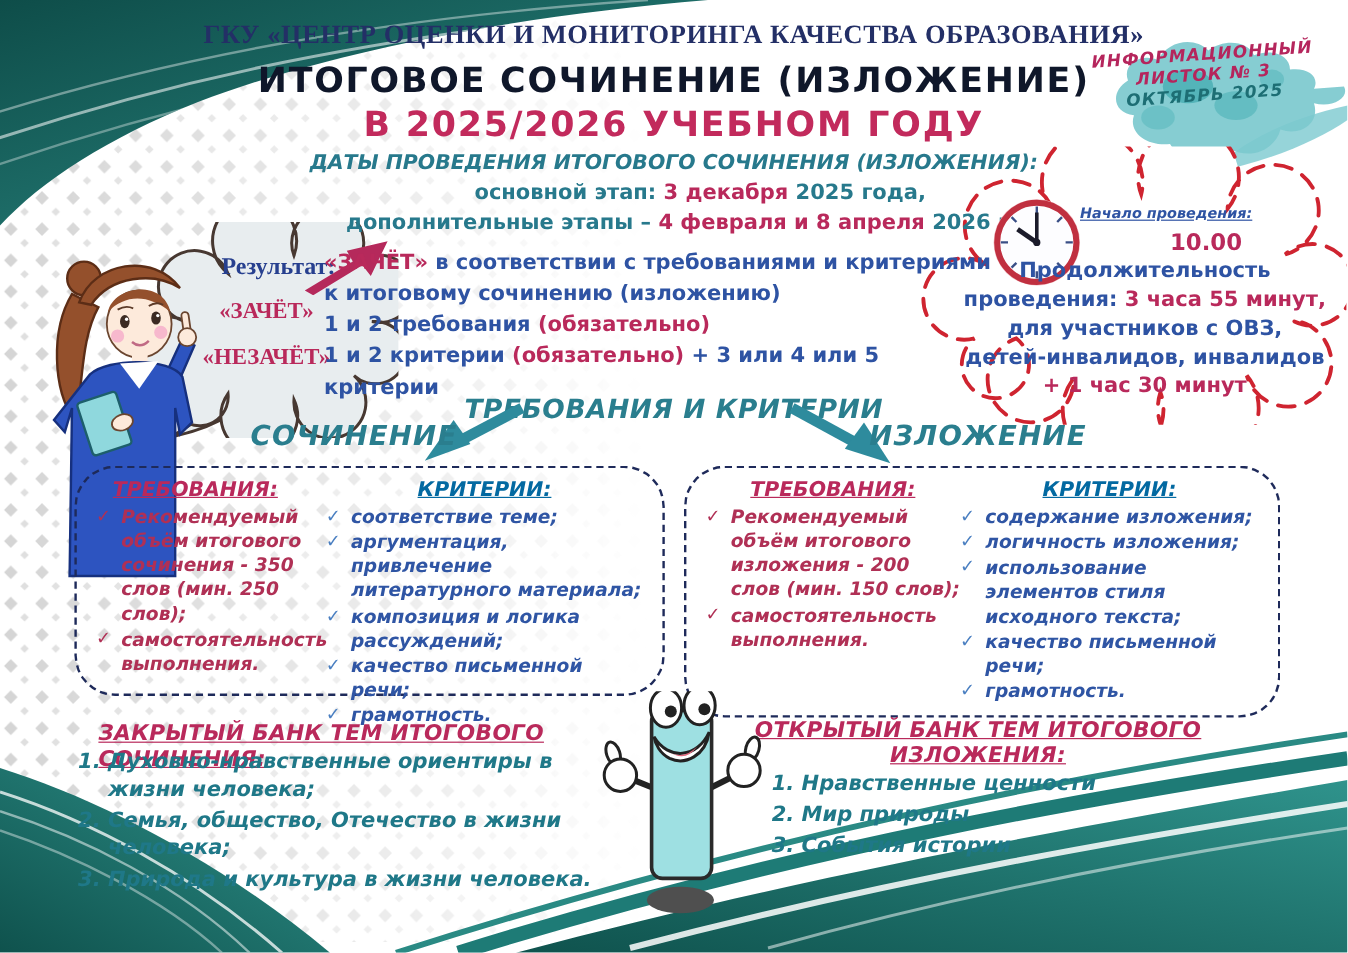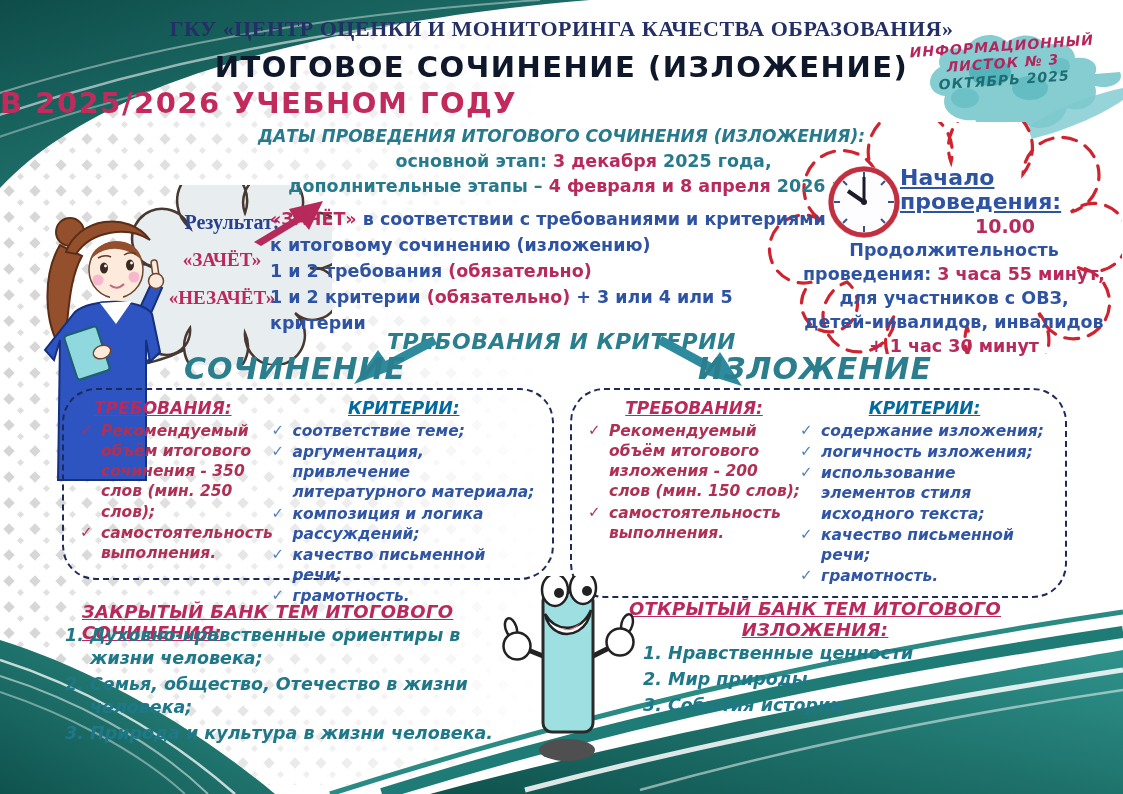--- a/index.html
+++ b/index.html
@@ -10,21 +10,21 @@
   .c-blue{color:#2e53a3;}
 
   .bg-svg{position:absolute;left:0;top:0;z-index:1;}
   .layer{z-index:4;}
 
   .org-line{left:0;right:0;top:16px;text-align:center;z-index:4;
     font-family:"Liberation Serif","DejaVu Serif",serif;font-weight:bold;
     font-size:22px;letter-spacing:.5px;color:#232f66;}
   .title1{left:0;right:0;top:50px;text-align:center;z-index:4;
     font-weight:bold;font-size:29px;letter-spacing:1.5px;color:#0f172a;}
-  .title2{left:0;right:0;top:86px;z-index:4;
+  .title2{left:0;right:0;top:86px;text-align:center;z-index:4;
     font-weight:bold;font-size:29px;letter-spacing:1.5px;color:#c22a5c;}
 
   .badge{left:895px;top:12px;width:228px;height:130px;z-index:3;}
   .badge-text{position:absolute;left:8px;top:26px;width:200px;text-align:center;
     transform:rotate(-4deg);font-weight:bold;font-style:italic;z-index:4;}
   .badge-text .b1,.badge-text .b2{font-size:14px;color:#b5255c;letter-spacing:1px;line-height:17px;}
   .badge-text .b3{font-size:14px;color:#1d6e74;letter-spacing:1px;line-height:17px;}
 
   .dates{left:0;right:0;top:124px;text-align:center;z-index:4;line-height:25px;}
   .dates .dh{font-size:17px;font-style:italic;font-weight:bold;color:#27798c;}
@@ -35,28 +35,28 @@
 
   .bubble-wrap{left:122px;top:185px;width:210px;height:180px;z-index:3;}
   .bubble-text{position:absolute;z-index:4;text-align:center;
     font-family:"Liberation Serif","DejaVu Serif",serif;font-weight:bold;}
   .bt1{left:40px;top:26px;width:140px;font-size:20px;color:#27408f;}
   .bt2{left:25px;top:64px;width:150px;font-size:19px;color:#b9295b;}
   .bt3{left:20px;top:102px;width:160px;font-size:19px;color:#b9295b;}
 
   .cloud-wrap{left:762px;top:122px;width:360px;height:232px;z-index:3;}
   .cloud-text{left:795px;top:166px;width:318px;z-index:4;font-weight:bold;font-size:17.5px;line-height:24px;}
-  .cloud-text .r1{margin-left:105px;text-decoration:underline;font-size:22px;}
+  .cloud-text .r1{margin-left:105px;font-style:italic;text-decoration:underline;font-size:12px;}
   .cloud-text .r2{margin-left:105px;text-align:center;width:210px;font-size:19px;}
   .cloud-text .rc{text-align:center;}
 
   .mid-head{left:0;right:0;top:329px;text-align:center;z-index:4;
     font-size:22px;font-style:italic;font-weight:bold;color:#2a7e8e;letter-spacing:.5px;}
   .sec-label{top:351px;width:250px;text-align:center;z-index:4;
-    font-size:30px;font-style:italic;font-weight:bold;color:#2a7e8e;letter-spacing:1px;}
+    font-size:23px;font-style:italic;font-weight:bold;color:#2a7e8e;letter-spacing:1px;}
 
   .dash-box{border:2px dashed #1e2a5a;border-radius:34px;z-index:4;
     padding:8px 16px 6px 16px;box-sizing:border-box;background:transparent;}
   .box-l{left:62px;top:388px;width:492px;height:192px;}
   .box-r{left:570px;top:388px;width:497px;height:210px;}
   .cols{display:flex;}
   .box-l .col1{width:42%;}  .box-l .col2{width:58%;}
   .box-r .col1{width:46%;}  .box-r .col2{width:54%;}
   .col-head{font-size:17px;font-style:italic;font-weight:bold;text-decoration:underline;margin-bottom:3px;}
   .ch-req{color:#b9295b;margin-left:14px;}

